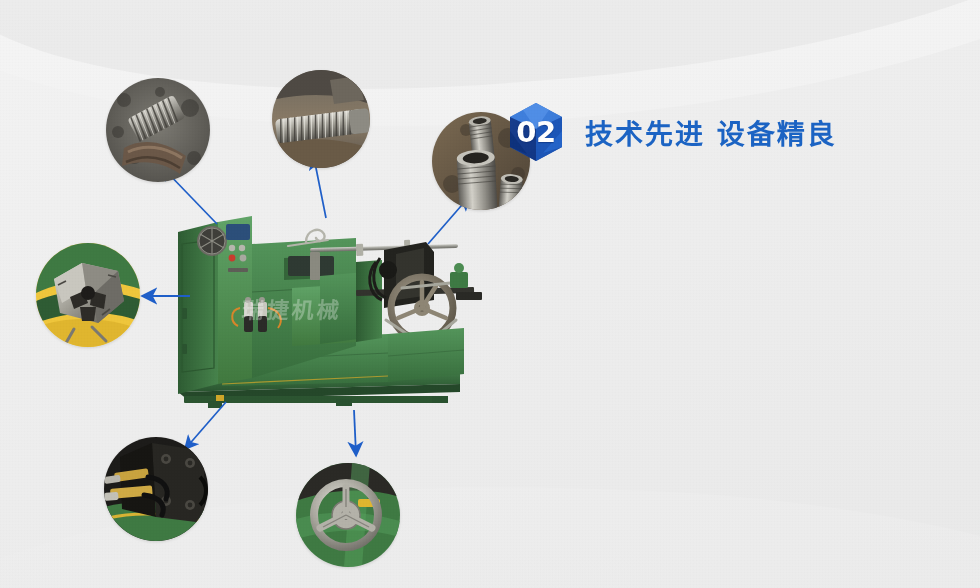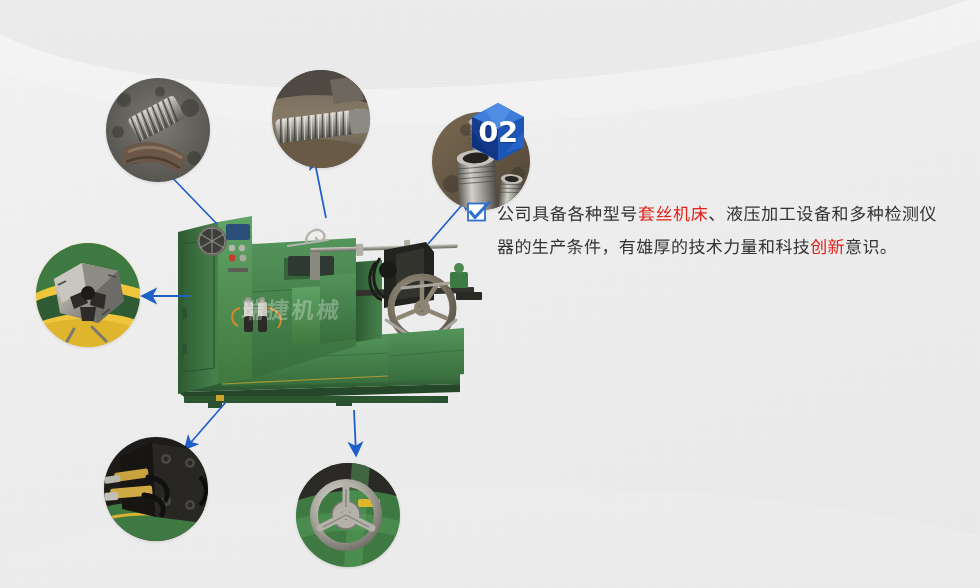--- a/index.html
+++ b/index.html
@@ -33,21 +33,21 @@
     border-radius:50% 46% 0 0;transform:rotate(1.6deg);opacity:.5;
   }
   .noise{
     position:absolute;inset:0;opacity:.5;pointer-events:none;
     background-image:
       repeating-linear-gradient(0deg,rgba(0,0,0,.012) 0 1px,transparent 1px 3px),
       repeating-linear-gradient(90deg,rgba(0,0,0,.012) 0 1px,transparent 1px 3px);
   }
 
   
-  .panel{position:absolute;left:467px;top:96px;width:470px;}
+  .panel{position:absolute;left:505px;top:96px;width:470px;}
   .head{display:flex;align-items:center;gap:18px;height:72px;}
   .badge{position:relative;width:62px;height:62px;flex:0 0 62px;}
   .badge svg{display:block;width:62px;height:62px;}
   .badge .num{
     position:absolute;inset:0;display:flex;align-items:center;justify-content:center;
     font-family:"DejaVu Sans","Liberation Sans",sans-serif;
     font-weight:bold;font-size:29px;color:#ffffff;letter-spacing:-0.5px;
     text-shadow:0 1px 1px rgba(10,40,110,.55);
   }
   .head-title{
@@ -574,32 +574,24 @@
           <polygon points="31,2 57,16 57,46 31,60 5,46 5,16" fill="url(#hx1)"></polygon>
           <polygon points="31,2 57,16 31,28 5,16" fill="#3f7fdd" opacity=".9"></polygon>
           <polygon points="5,16 31,28 31,60 5,46" fill="#10337f" opacity=".85"></polygon>
           <polygon points="57,16 57,46 31,60 31,28" fill="#1d56b8" opacity=".9"></polygon>
           <polygon points="31,2 44,9 31,28 18,9" fill="#5f9bee" opacity=".55"></polygon>
           <polygon points="57,30 57,46 38,52" fill="#2a6bd0" opacity=".7"></polygon>
           <polygon points="5,30 5,46 22,53" fill="#0a2d74" opacity=".6"></polygon>
         </svg>
         <span class="num">02</span>
       </div>
+      <div class="head-title">技术先进  设备精良</div>
     </div>
 
     <div class="bullets">
 
-      <div class="bullet">
-        <span class="chk">
-          <svg viewBox="0 0 24 22">
-            <rect x="1" y="1.5" width="17" height="17" fill="#ffffff" stroke="#2f6fd4" stroke-width="1.8"></rect>
-            <path d="M3.5 10 L8 15.5 L22 0.5" fill="none" stroke="#2f6fd4" stroke-width="3.1" stroke-linecap="round" stroke-linejoin="round"></path>
-          </svg>
-        </span>
-        <div class="btext"><span>公司具备各种型号</span><span class="hl">套丝机床</span><span>、液压加工设备和多种检测仪器的生产条件，有雄厚的技术力量和科技</span><span class="hl">创新</span><span>意识。</span></div>
-      </div>
 
 
     </div>
   </div>
 
   <div class="noise"></div>
 </div>
 
 </body></html>

